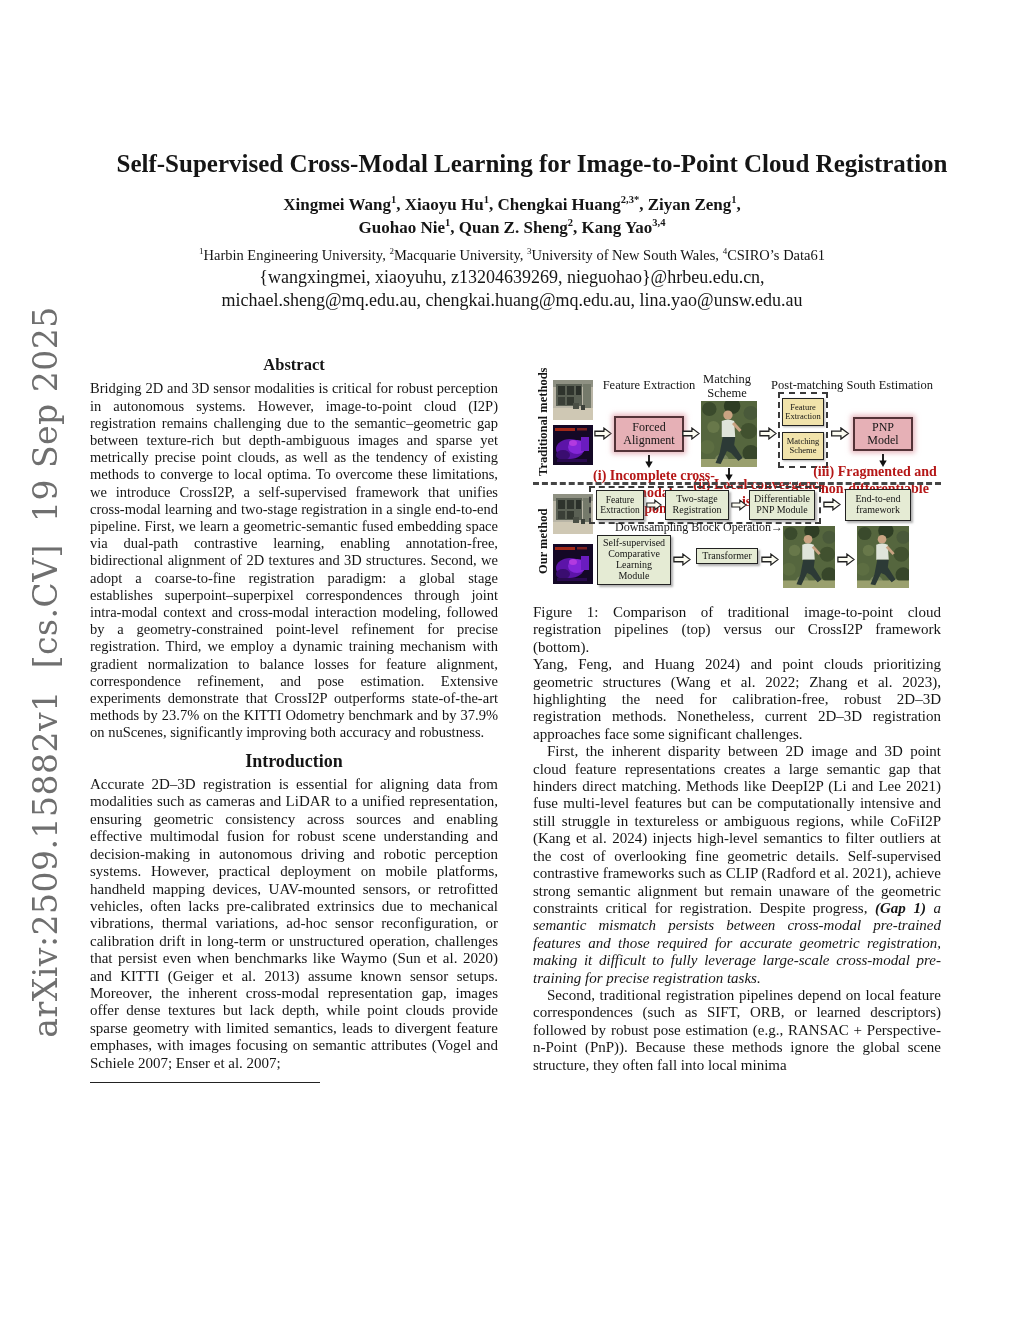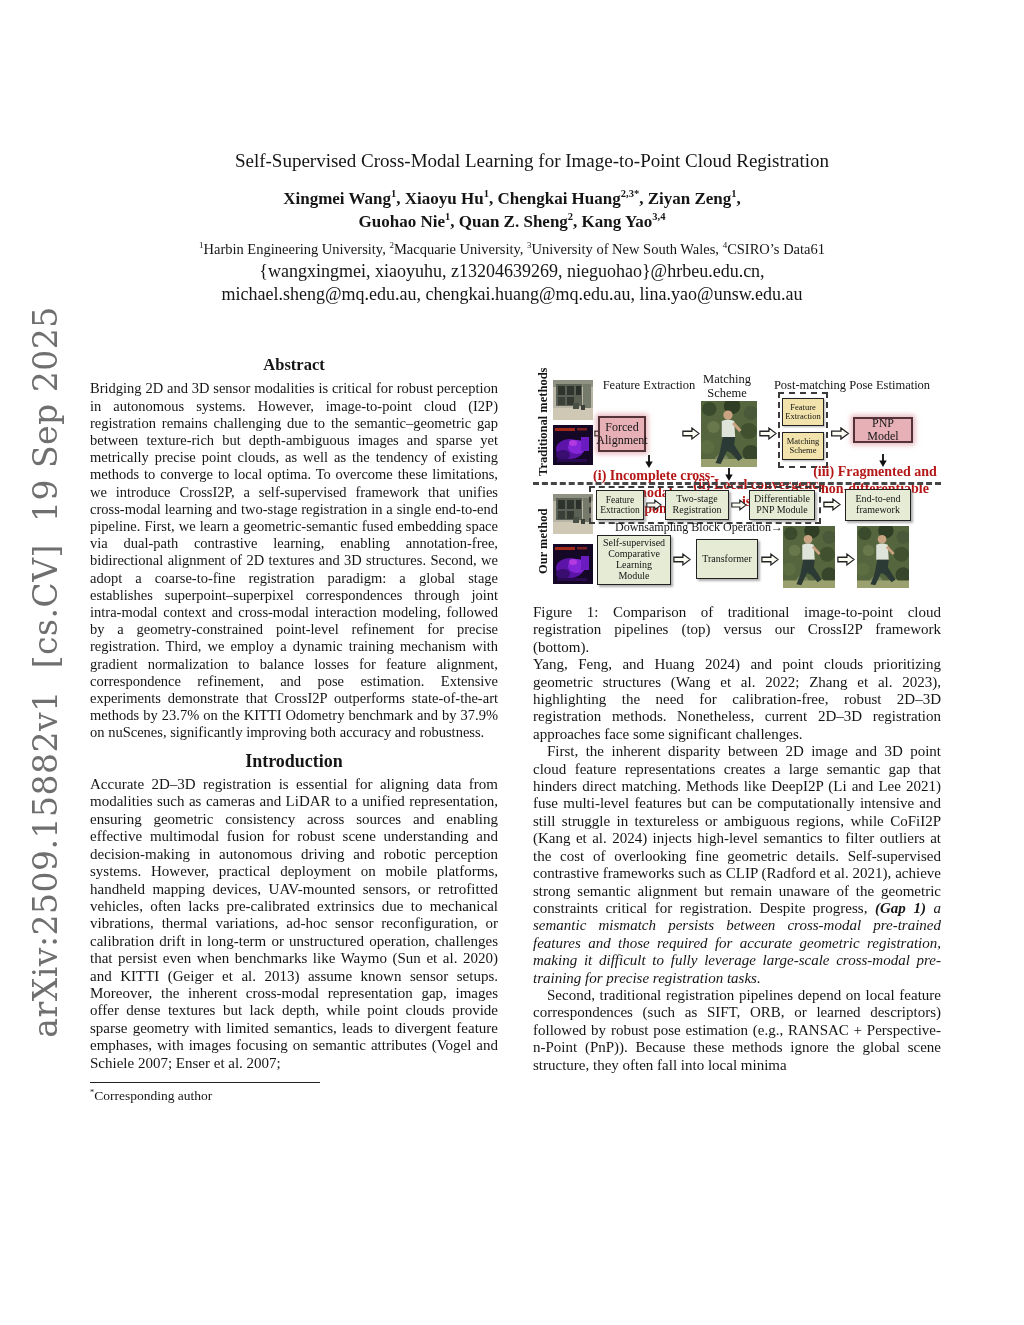--- a/index.html
+++ b/index.html
@@ -11,21 +11,21 @@
   sup { font-size:0.62em; line-height:0; }
   
   .arxiv-vert {
     position:absolute; left:45px; top:672px;
     transform:translate(-50%,-50%) rotate(-90deg);
     white-space:pre; font-size:33px; color:#6f6f6f; letter-spacing:0.5px;
     font-family:"DejaVu Serif","Liberation Serif",serif;
   }
   
   .pheader { position:absolute; top:150px; left:0; width:1024px; text-align:center; }
-  .ptitle { font-size:19px; font-weight:normal;padding-left:40px; }
+  .ptitle { font-size:25px; font-weight:bold;padding-left:40px; }
   .authors { font-size:17px; font-weight:bold; margin-top:15px; line-height:1.38; }
   .affil { font-size:14.5px; margin-top:7px; }
   .emails { font-size:18px; line-height:1.28; margin-top:2px; }
   
   .col { position:absolute; width:408px; font-size:15px; line-height:17.4px; text-align:justify; hyphens:auto; }
   .col-left { left:90px; top:356px; }
   .col-right { left:533px; top:372px; }
   .abs-head { text-align:center; font-weight:bold; font-size:16.5px; margin:0 0 7px 0; }
   .abs-body { font-size:14.5px; line-height:17.2px; margin:0 0 0 17px; }
   .sec-head { text-align:center; font-weight:bold; font-size:18px; margin:11px 0 6px 0; }
@@ -122,61 +122,60 @@
     <div>michael.sheng@mq.edu.au, chengkai.huang@mq.edu.au, lina.yao@unsw.edu.au</div>
   </div>
 </header>
 
 <section class="col col-left">
   <h2 class="abs-head">Abstract</h2>
   <p class="para abs-body">Bridging 2D and 3D sensor modalities is critical for robust perception in autonomous systems. However, image-to-point cloud (I2P) registration remains challenging due to the semantic–geometric gap between texture-rich but depth-ambiguous images and sparse yet metrically precise point clouds, as well as the tendency of existing methods to converge to local optima. To overcome these limitations, we introduce CrossI2P, a self-supervised framework that unifies cross-modal learning and two-stage registration in a single end-to-end pipeline. First, we learn a geometric-semantic fused embedding space via dual-path contrastive learning, enabling annotation-free, bidirectional alignment of 2D textures and 3D structures. Second, we adopt a coarse-to-fine registration paradigm: a global stage establishes superpoint–superpixel correspondences through joint intra-modal context and cross-modal interaction modeling, followed by a geometry-constrained point-level refinement for precise registration. Third, we employ a dynamic training mechanism with gradient normalization to balance losses for feature alignment, correspondence refinement, and pose estimation. Extensive experiments demonstrate that CrossI2P outperforms state-of-the-art methods by 23.7% on the KITTI Odometry benchmark and by 37.9% on nuScenes, significantly improving both accuracy and robustness.</p>
   <h2 class="sec-head">Introduction</h2>
   <p class="para">Accurate 2D–3D registration is essential for aligning data from modalities such as cameras and LiDAR to a unified representation, ensuring geometric consistency across sources and enabling effective multimodal fusion for robust scene understanding and decision-making in autonomous driving and robotic perception systems. However, practical deployment on mobile platforms, handheld mapping devices, UAV-mounted sensors, or retrofitted vehicles, often lacks pre-calibrated extrinsics due to mechanical vibrations, thermal variations, ad-hoc sensor reconfiguration, or calibration drift in long-term or unstructured operation, challenges that persist even when benchmarks like Waymo (Sun et al. 2020) and KITTI (Geiger et al. 2013) assume known sensor setups. Moreover, the inherent cross-modal representation gap, images offer dense textures but lack depth, while point clouds provide sparse geometry with limited semantics, leads to divergent feature emphases, with images focusing on semantic attributes (Vogel and Schiele 2007; Enser et al. 2007;</p>
   <hr class="footnote-rule">
-  <div class="footnote"><sup>*</sup><span>Corresponding author</span></div>
 </section>
 
 <section class="col col-right">
 
   <figure class="fig" style="margin:0">
 
     <div class="vlabel" style="left:4px;top:104px">Traditional methods</div>
     <svg class="abs-el" style="left:20px;top:8px" width="40" height="40">
         <use href="#sym-building"></use>
       </svg>
     <svg class="abs-el" style="left:20px;top:53px" width="40" height="40">
         <use href="#sym-depth"></use>
       </svg>
 
     <div class="fig-hdr" style="left:64px;top:6px;width:104px">Feature Extraction</div>
     <div class="fig-hdr" style="left:166px;top:0;width:56px">Matching Scheme</div>
-    <div class="fig-hdr" style="left:230px;top:6px;width:178px">Post-matching Pose Estimation</div>
+    <div class="fig-hdr" style="left:230px;top:6px;width:178px">Post-matching South Estimation</div>
 
     <svg class="abs-el" style="left:61px;top:55px" width="18" height="13">
         <use href="#sym-barrow"></use>
       </svg>
-    <div class="fbox pink" style="left:65px;top:44px;width:48px;height:36px">Forced Alignment</div>
+    <div class="fbox pink" style="left:81px;top:44px;width:70px;height:36px">Forced Alignment</div>
     <svg class="abs-el" style="left:149px;top:55px" width="18" height="13">
         <use href="#sym-barrow"></use>
       </svg>
     <svg class="abs-el" style="left:168px;top:29px" width="56" height="66">
         <use href="#sym-person"></use>
       </svg>
     <svg class="abs-el" style="left:226px;top:55px" width="18" height="13">
         <use href="#sym-barrow"></use>
       </svg>
 
     <div class="dashedgrp" style="left:245px;top:20px;width:50px;height:76px"></div>
     <div class="fbox yellow" style="left:249px;top:26px;width:42px;height:28px">Feature Extraction</div>
     <div class="fbox yellow" style="left:249px;top:60px;width:42px;height:28px">Matching Scheme</div>
 
     <svg class="abs-el" style="left:297px;top:55px" width="20" height="13">
         <use href="#sym-barrow"></use>
       </svg>
-    <div class="fbox pink" style="left:320px;top:45px;width:60px;height:26px">PNP Model</div>
+    <div class="fbox pink" style="left:320px;top:45px;width:60px;height:34px">PNP Model</div>
 
     <svg class="abs-el" style="left:111px;top:83px" width="10" height="13">
         <use href="#sym-darrow"></use>
       </svg>
     <svg class="abs-el" style="left:191px;top:96px" width="10" height="13">
         <use href="#sym-darrow"></use>
       </svg>
     <svg class="abs-el" style="left:345px;top:82px" width="10" height="13">
         <use href="#sym-darrow"></use>
       </svg>
@@ -209,21 +208,21 @@
         <use href="#sym-barrow"></use>
       </svg>
     <div class="fbox green" style="left:312px;top:117px;width:66px;height:32px">End-to-end framework</div>
 
     <div class="ds-label" style="left:82px;top:149px"><span>Downsampling Block Operation</span><span>→</span></div>
 
     <div class="fbox green" style="left:64px;top:163px;width:74px;height:50px">Self-supervised Comparative Learning Module</div>
     <svg class="abs-el" style="left:140px;top:181px" width="18" height="13">
         <use href="#sym-barrow"></use>
       </svg>
-    <div class="fbox green" style="left:163px;top:167px;width:62px;height:40px">Transformer</div>
+    <div class="fbox green" style="left:163px;top:176px;width:62px;height:16px">Transformer</div>
     <svg class="abs-el" style="left:228px;top:181px" width="18" height="13">
         <use href="#sym-barrow"></use>
       </svg>
     <svg class="abs-el" style="left:250px;top:154px" width="52" height="62">
         <use href="#sym-person"></use>
       </svg>
     <svg class="abs-el" style="left:304px;top:181px" width="18" height="13">
         <use href="#sym-barrow"></use>
       </svg>
     <svg class="abs-el" style="left:324px;top:154px" width="52" height="62">

